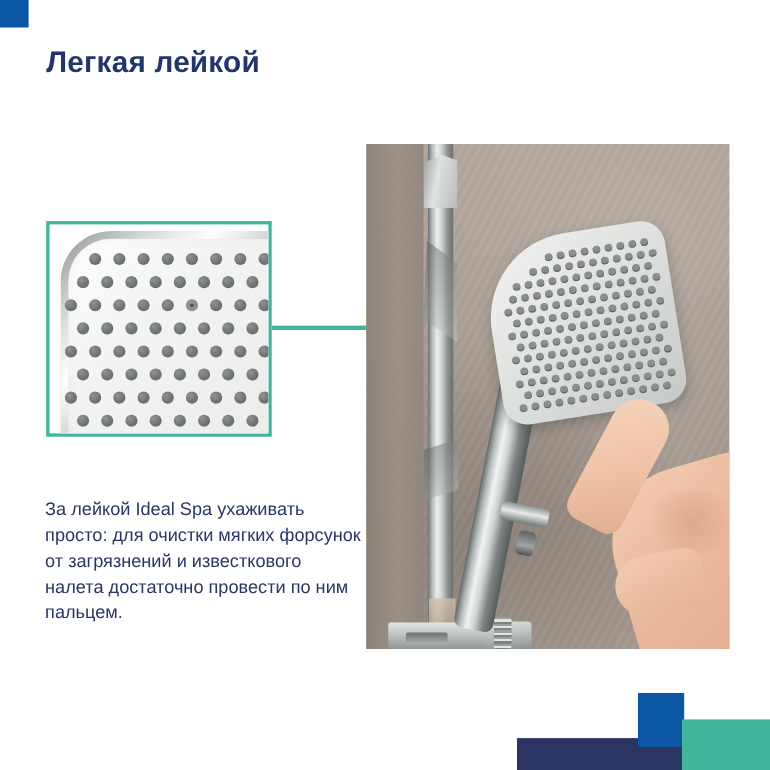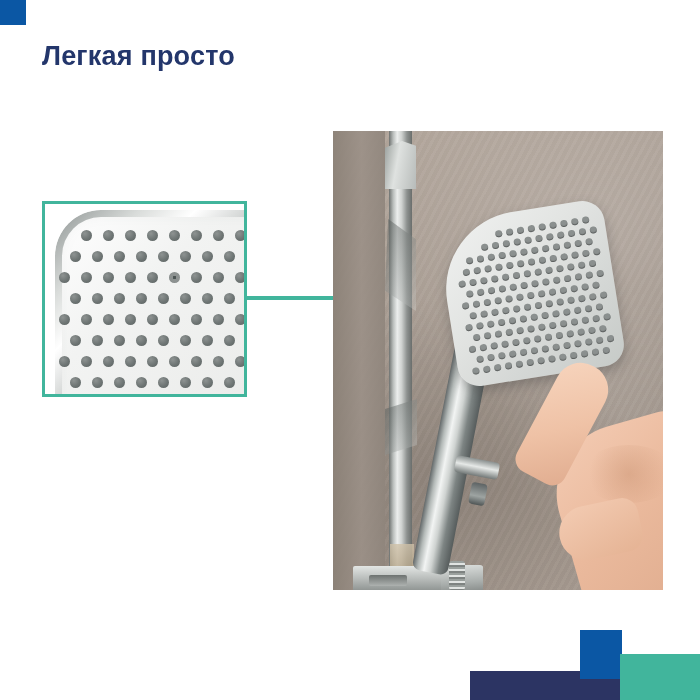--- a/index.html
+++ b/index.html
@@ -407,21 +407,21 @@
     background: radial-gradient(circle, rgba(200,145,112,.45) 0%, rgba(200,145,112,0) 70%);
   }
 </style>
 </head>
 <body>
 
 <div id="stage">
 
   <div class="deco" id="deco-top-left"></div>
 
-  <div id="page-title">Легкая просто</div>
+  <div id="page-title">Легкая лейкой</div>
 
 
   <div id="nozzle-callout">
     <div id="nozzle-plate"></div>
     <div id="nozzle-rim"></div>
     <div id="nozzle-dots">
         <div class="nozzle-dot" style="left: 36px; top: 26px;"></div>
         <div class="nozzle-dot" style="left: 58px; top: 26px;"></div>
         <div class="nozzle-dot" style="left: 80px; top: 26px;"></div>
         <div class="nozzle-dot" style="left: 102px; top: 26px;"></div>
@@ -491,20 +491,21 @@
         <div class="nozzle-dot" style="left: 135px; top: 173px;"></div>
         <div class="nozzle-dot" style="left: 157px; top: 173px;"></div>
         <div class="nozzle-dot" style="left: 179px; top: 173px;"></div>
         <div class="nozzle-dot" style="left: 201px; top: 173px;"></div>
       </div>
   </div>
 
   <div id="callout-connector"></div>
   <div id="callout-marker"></div>
 
+  <div id="body-copy">За лейкой Ideal Spa ухаживать просто: для очистки мягких форсунок от загрязнений и известкового налета достаточно провести по ним пальцем.</div>
 
   <div id="product-photo">
     <div id="photo-wall"></div>
     <div id="photo-wall-slab"></div>
 
     <div id="shower-rail"></div>
     <div id="rail-top-cap"></div>
     <div id="rail-mid-shade"></div>
     <div id="rail-lower-shade"></div>
 

